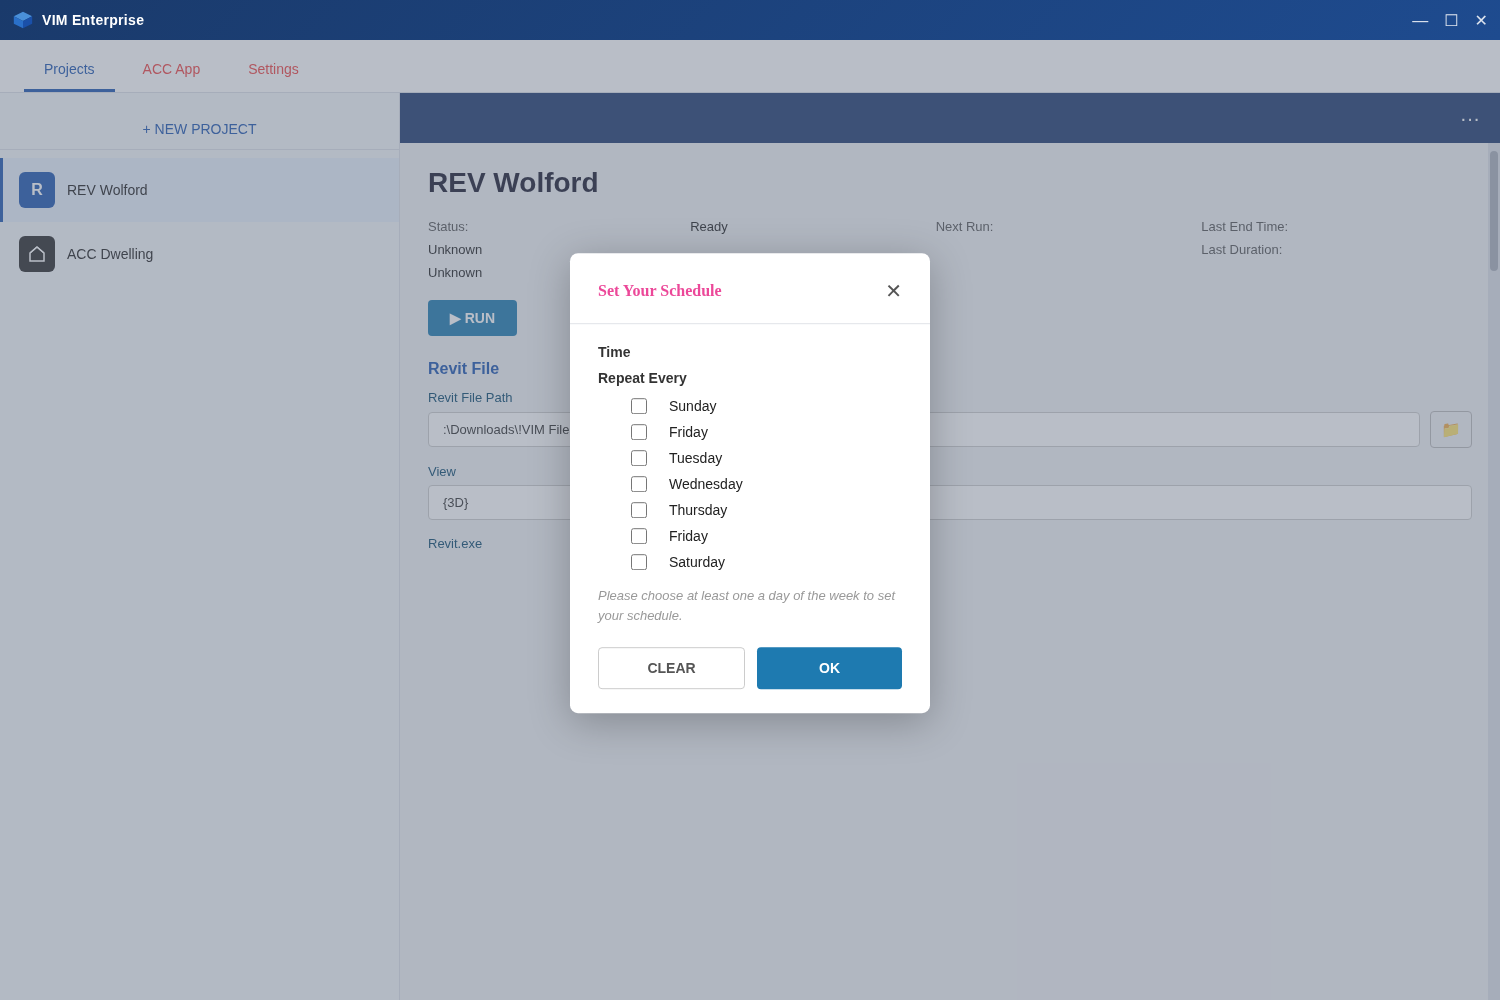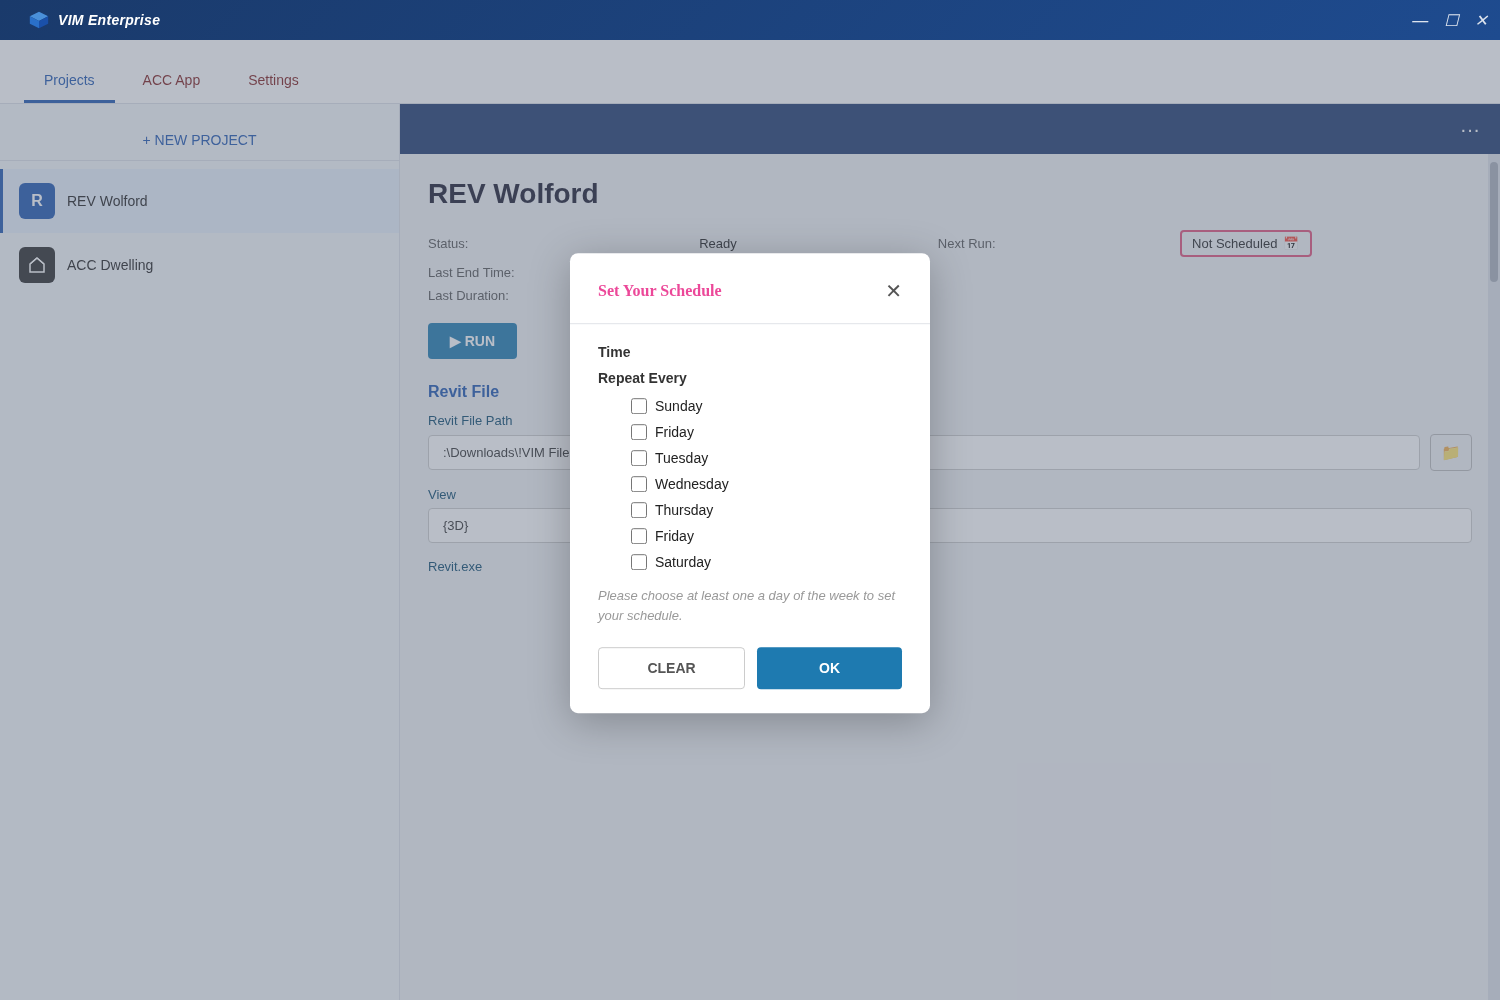--- a/index.html
+++ b/index.html
@@ -11,23 +11,22 @@
       background: #e8edf2;
     }
 
     
     .titlebar {
       width: 100%;
       height: 40px;
       background: linear-gradient(135deg, #1a3a6b 0%, #1e4b8f 100%);
       display: flex;
       align-items: center;
-      padding: 0 28px;
+      padding: 0 12px;
       position: relative;
-      font-style: italic;
     }
     .titlebar-logo {
       display: flex;
       align-items: center;
       gap: 8px;
       color: white;
     }
     .titlebar-logo svg {
       width: 22px; height: 22px;
     }
@@ -61,26 +60,26 @@
       position: relative;
     }
 
     
     .tab-bar {
       background: white;
       border-bottom: 1px solid #dde1e7;
       display: flex;
       align-items: flex-end;
       padding: 0 24px;
-      height: 64px;
+      height: 53px;
     }
     .tab-item {
       padding: 12px 20px;
       font-size: 14px;
-      color: #7f1d1d;
+      color: #ef4444;
       cursor: pointer;
       border-bottom: 3px solid transparent;
       margin-right: 8px;
     }
     .tab-item.active {
       color: #1e56b0;
       border-bottom: 3px solid #1e56b0;
       font-weight: 500;
     }
 
@@ -342,21 +341,21 @@
     .time-input-box:last-child { border-right: none; }
     .repeat-label {
       font-size: 14px;
       font-weight: 600;
       color: #333;
       margin-bottom: 12px;
     }
     .day-checkbox-row {
       display: flex;
       align-items: center;
-      gap: 8px;
+      gap: 22px;
       margin-bottom: 10px;
       padding-left: 33px;
     }
     .day-checkbox-row input[type="checkbox"] {
       width: 16px; height: 16px;
       accent-color: #1e56b0;
       cursor: pointer;
     }
     .day-label {
       font-size: 14px;
@@ -451,26 +450,20 @@
     <div class="right-panel">
       <div class="right-panel-header">
         <span>···</span>
       </div>
       <div class="right-panel-content">
         <div class="project-title">REV Wolford</div>
         <div class="info-grid">
           <span class="info-label">Status:</span>
           <span class="info-value">Ready</span>
           <span class="info-label">Next Run:</span>
-          <div class="next-run-section">
-            <div class="not-scheduled-badge">
-              <span>Not Scheduled</span>
-              <span>📅</span>
-            </div>
-          </div>
           <span class="info-label">Last End Time:</span>
           <span class="info-value">Unknown</span>
           <span></span>
             <span></span>
           <span class="info-label">Last Duration:</span>
           <span class="info-value">Unknown</span>
         </div>
         <button class="run-btn">▶ RUN</button>
         <div class="section-title">Revit File</div>
         <div class="field-label">Revit File Path</div>

